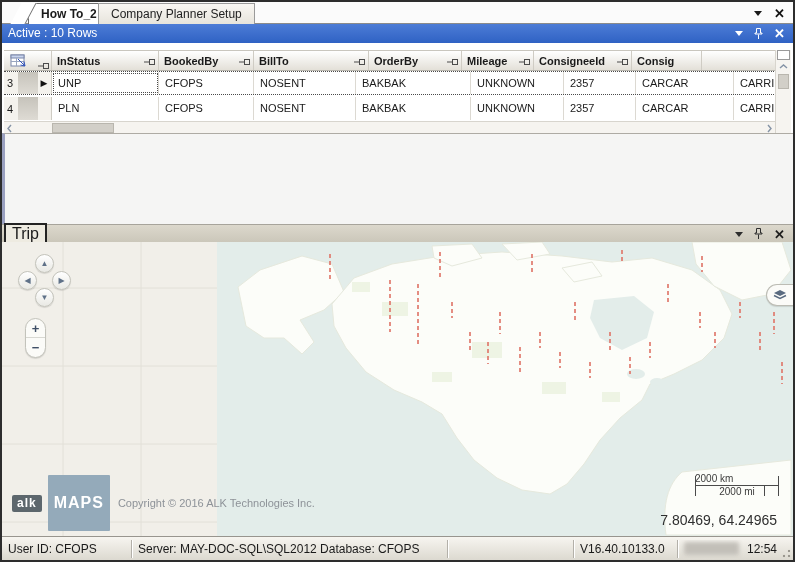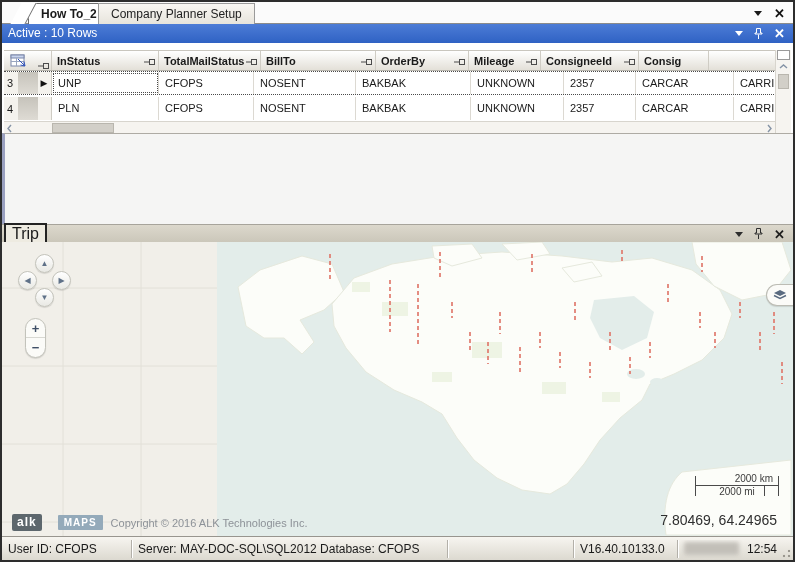--- a/index.html
+++ b/index.html
@@ -71,25 +71,25 @@
   .d-up{left:19px;top:0;}.d-left{left:2px;top:17px;}.d-right{left:36px;top:17px;}.d-down{left:19px;top:34px;}
   .zoomctl{position:absolute;left:23px;top:76px;width:21px;height:40px;border-radius:11px;
     background:linear-gradient(#ffffff,#ececе7);background:#fbfbf8;border:1px solid #c3c3bb;box-shadow:0 1px 1px rgba(0,0,0,.12);}
   .zbtn{height:19px;display:flex;align-items:center;justify-content:center;color:#3f4f66;font-size:13px;font-weight:bold;}
   .zoomctl .zbtn:first-child{border-bottom:1px solid #d8d8d2;}
   .layersbtn{position:absolute;right:0;top:42px;width:27px;height:22px;border-radius:11px 0 0 11px;
     background:#fbfbf8;border:1px solid #bcbcb4;border-right:none;display:flex;align-items:center;justify-content:center;box-shadow:0 1px 1px rgba(0,0,0,.12);}
   .scale{position:absolute;right:14px;bottom:38px;width:84px;font-size:10px;color:#3c3c3c;}
   .scale .mid{border-top:1px solid #4a4a4a;position:relative;}
   .scale .tick{position:absolute;width:1px;background:#4a4a4a;}
-  .scale-km{text-align:right;padding-right:6px;line-height:12px;}
+  .scale-km{text-align:left;padding-right:6px;line-height:12px;}
   .scale-mi{text-align:center;line-height:12px;}
   .maplogo{position:absolute;left:10px;bottom:5px;display:flex;align-items:center;}
   .logo-alk{background:#5d676d;color:#fff;font-size:12px;font-weight:bold;padding:1px 5px 2px;border-radius:2px;letter-spacing:1px;}
-  .logo-maps{background:#94aaba;color:#fff;font-size:10px;font-weight:bold;padding:2px 6px;margin-left:16px;border-radius:1px;letter-spacing:1px;}
+  .logo-maps{background:#94aaba;color:#fff;font-size:16px;font-weight:bold;padding:19px 6px;margin-left:6px;border-radius:1px;letter-spacing:1px;}
   .copyright{color:#8d9298;font-size:11px;margin-left:8px;}
   .coords{position:absolute;right:16px;bottom:8px;font-size:14px;color:#2f2f2f;}
   
   .statusbar{position:absolute;bottom:0;left:0;right:0;height:24px;
     background:linear-gradient(#f7f5f0,#dcd9d0);border-top:1px solid #98958e;display:flex;align-items:center;font-size:12px;}
   .ssec{height:18px;line-height:18px;padding-left:6px;border-right:1px solid #b3b0a9;box-shadow:1px 0 0 #ffffff;white-space:nowrap;overflow:hidden;flex:none;}
   .s1{width:130px;}.s2{width:316px;}.s3{width:126px;}.s4{width:104px;}
   .s5{flex:1;display:flex;align-items:center;justify-content:flex-end;padding-right:16px;gap:8px;border-right:none;box-shadow:none;}
   .blurbox{width:66px;height:13px;background:#c2bfb8;border-radius:2px;filter:blur(2px);}
   .grip{position:absolute;right:1px;bottom:1px;width:12px;height:12px;
@@ -142,22 +142,22 @@
               </svg>
           </span>
         </div>
       <div class="gcol" style="width: 107px;">
             <span>InStatus</span>
             <span class="pinh"><svg width="11" height="9" viewBox="0 0 11 9">
                 <rect x="5.5" y="1.5" width="5" height="5" fill="none" stroke="currentColor"></rect>
                 <line x1="0" y1="4" x2="5.5" y2="4" stroke="currentColor"></line>
               </svg></span>
           </div>
-          <div class="gcol" style="width: 102px;">
-            <span>TotalMailStatus</span>
+          <div class="gcol" style="width: 95px;">
+            <span>BookedBy</span>
             <span class="pinh"><svg width="11" height="9" viewBox="0 0 11 9">
                 <rect x="5.5" y="1.5" width="5" height="5" fill="none" stroke="currentColor"></rect>
                 <line x1="0" y1="4" x2="5.5" y2="4" stroke="currentColor"></line>
               </svg></span>
           </div>
           <div class="gcol" style="width: 115px;">
             <span>BillTo</span>
             <span class="pinh"><svg width="11" height="9" viewBox="0 0 11 9">
                 <rect x="5.5" y="1.5" width="5" height="5" fill="none" stroke="currentColor"></rect>
                 <line x1="0" y1="4" x2="5.5" y2="4" stroke="currentColor"></line>

